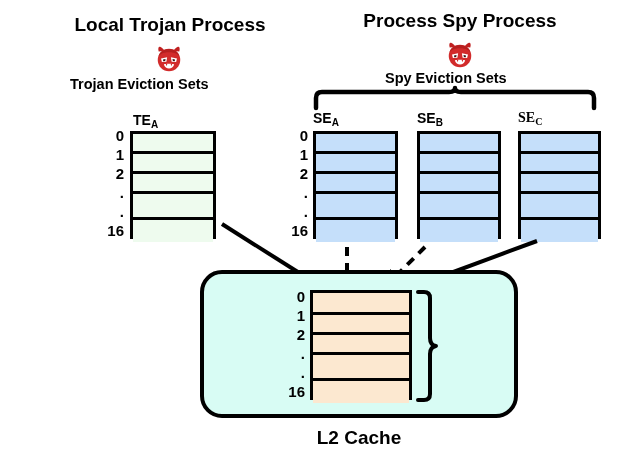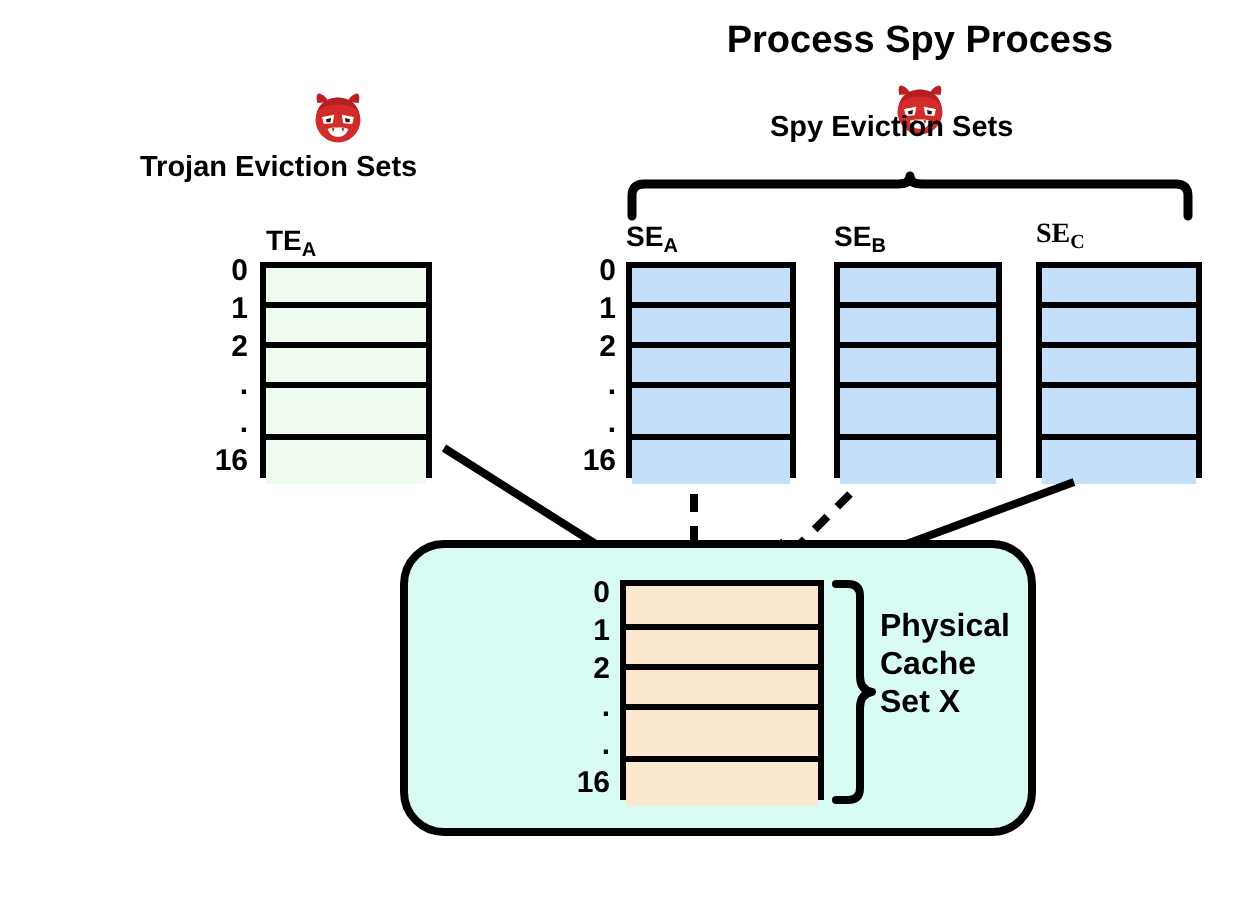--- a/index.html
+++ b/index.html
@@ -40,20 +40,21 @@
 
   .brace-text{font-size:16px;font-weight:bold;line-height:1.18;white-space:nowrap;}
 
   svg{overflow:visible;}
 </style>
 </head>
 <body>
 
 <div id="stage">
 
+  <div class="abs proc-title" style="left:55px;top:14px;width:230px;">Local Trojan Process</div>
 
   <div class="abs" style="left:154px;top:44px;">
     <svg class="devil" viewBox="0 0 32 32" aria-hidden="true">
       <path d="M5 8 C4 4 5 2.5 6.5 3 C8.6 3.7 10.2 5.6 11.2 7.4 Z" fill="#c02020"></path>
       <path d="M27 8 C28 4 27 2.5 25.5 3 C23.4 3.7 21.8 5.6 20.8 7.4 Z" fill="#c02020"></path>
       <circle cx="16" cy="17" r="12" fill="#d22b2b"></circle>
       <path d="M16 5.2 C22.3 5.2 27.2 9.2 27.2 14.6 C27.2 11 22 8.8 16 8.8 C10 8.8 4.8 11 4.8 14.6 C4.8 9.2 9.7 5.2 16 5.2 Z" fill="#b51f1f"></path>
       <path d="M7.5 15.5 L14 14.2 L13.2 18.8 L8.4 19.2 Z" fill="#ffffff"></path>
       <path d="M24.5 15.5 L18 14.2 L18.8 18.8 L23.6 19.2 Z" fill="#ffffff"></path>
       <path d="M9.6 16.6 L12.3 16.0 L11.9 18.2 L9.9 18.3 Z" fill="#3a1010"></path>
@@ -98,21 +99,21 @@
       <path d="M7.5 15.5 L14 14.2 L13.2 18.8 L8.4 19.2 Z" fill="#ffffff"></path>
       <path d="M24.5 15.5 L18 14.2 L18.8 18.8 L23.6 19.2 Z" fill="#ffffff"></path>
       <path d="M9.6 16.6 L12.3 16.0 L11.9 18.2 L9.9 18.3 Z" fill="#3a1010"></path>
       <path d="M22.4 16.6 L19.7 16.0 L20.1 18.2 L22.1 18.3 Z" fill="#3a1010"></path>
       <path d="M10.5 21.8 C12.5 20.9 19.5 20.9 21.5 21.8 C20.6 24.6 18.5 26 16 26 C13.5 26 11.4 24.6 10.5 21.8 Z" fill="#ffffff"></path>
       <path d="M12.6 21.4 L13.4 23.6 L14.2 21.3 Z" fill="#d22b2b"></path>
       <path d="M17.8 21.3 L18.6 23.6 L19.4 21.4 Z" fill="#d22b2b"></path>
     </svg>
   </div>
 
-  <div class="abs sub-title" style="left:385px;top:56px;width:160px;">Spy Eviction Sets</div>
+  <div class="abs sub-title" style="left:385px;top:70px;width:160px;">Spy Eviction Sets</div>
 
   <svg class="abs" style="left:313px;top:88px;" width="290" height="22">
     <path d="M3,20 L3,10 Q3,4 9,4 L136,4 Q142,4 142,0 Q142,4 148,4 L275,4 Q281,4 281,10 L281,20" fill="none" stroke="#000" stroke-width="4.5" stroke-linecap="round" stroke-linejoin="round"></path>
   </svg>
 
   <div class="abs set-label" style="left:313px;top:110px;width:86px;">
     <span>SE</span><sub>A</sub>
   </div>
 
   <div class="abs set-label" style="left:417px;top:110px;width:84px;">
@@ -188,20 +189,16 @@
     <div class="row" style="height:20px;"></div>
     <div class="row" style="height:20px;"></div>
     <div class="row" style="height:26px;"></div>
     <div class="row" style="height:22px;"></div>
   </div>
 
   <svg class="abs" style="left:416px;top:290px;" width="22" height="112">
     <path d="M2,2 L8,2 Q14,2 14,8 L14,48 Q14,55 20,56 Q14,57 14,64 L14,104 Q14,110 8,110 L2,110" fill="none" stroke="#000" stroke-width="4" stroke-linecap="round" stroke-linejoin="round"></path>
   </svg>
 
-  <div class="abs brace-text" style="left:440px;top:305px;width:80px;">
-    <div>Physical</div>
-    <div>Cache</div>
-    <div>Set X</div>
-  </div>
-
+
+  <div class="abs l2caption" style="left:259px;top:427px;width:200px;">L2 Cache</div>
 
 </div>
 
 </body></html>

